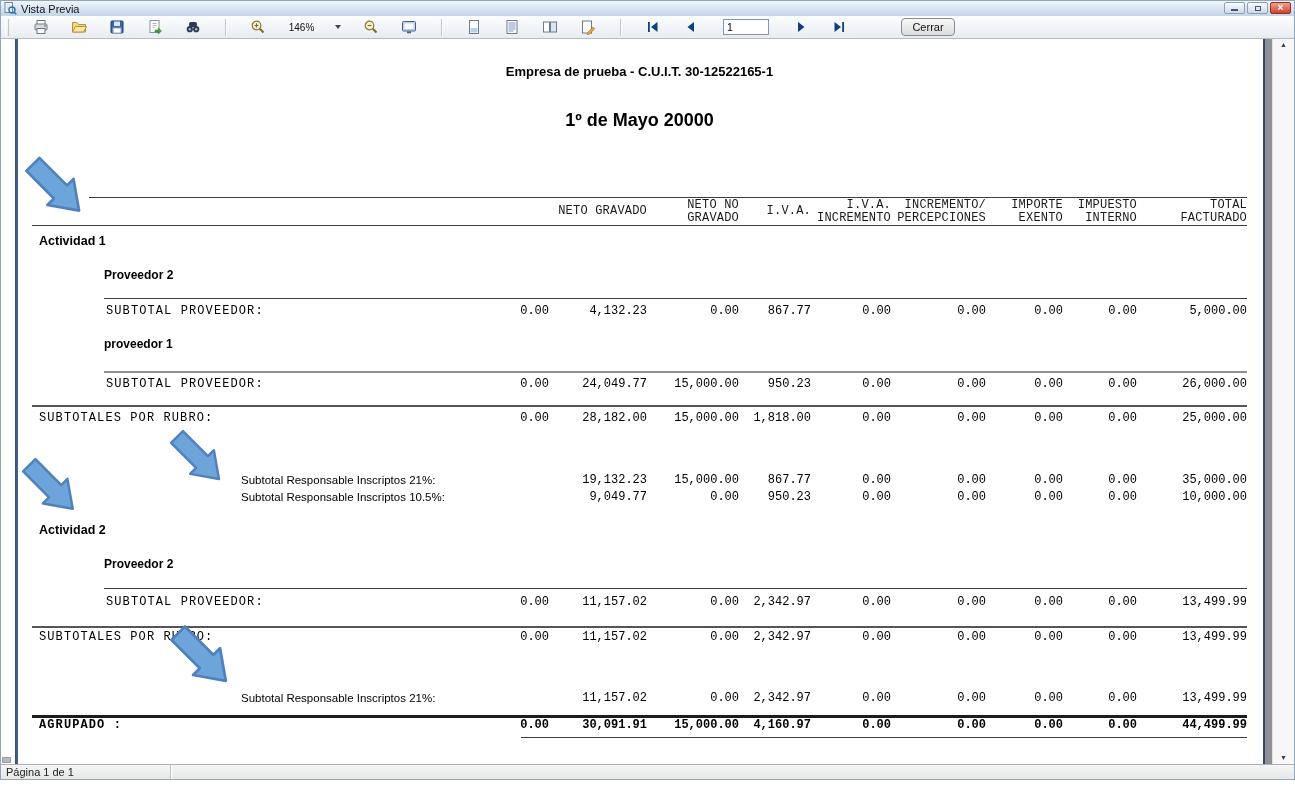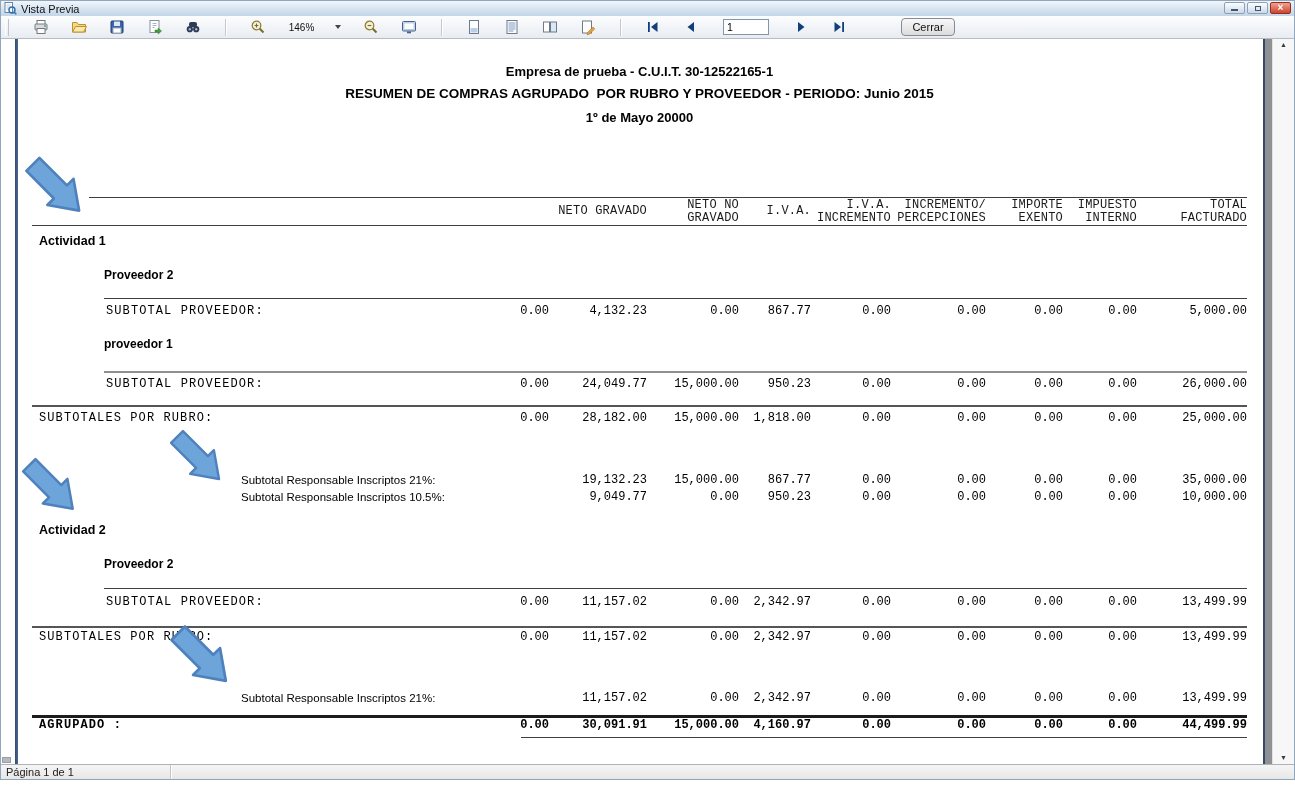--- a/index.html
+++ b/index.html
@@ -31,21 +31,21 @@
   .preview{position:absolute;top:38px;left:0;right:0;bottom:15px;background:#fff;overflow:hidden;padding-left:32px;}
   .page-left{position:absolute;left:14px;top:0;bottom:0;width:3px;background:linear-gradient(90deg,#2f4a70,#4d6a93);}
   .page-shadow{position:absolute;left:1262px;top:0;bottom:0;width:10px;background:#8e9094;border-left:2px solid #33486b;box-sizing:border-box;}
   .vscroll{position:absolute;right:0;top:38px;bottom:15px;width:21px;background:#f7f7f7;border-left:1px solid #e2e2e2;}
   .vs-arrow{position:absolute;left:0;right:0;text-align:center;font-size:7px;color:#3c3c3c;line-height:10px;}
   .corner-chip{position:absolute;left:1px;bottom:16px;width:9px;height:6px;background:#b4b8bf;border:1px solid #9a9ea5;box-sizing:border-box;}
 
   .t{position:absolute;left:31px;width:1215px;text-align:center;font-weight:bold;color:#000;}
   .t1{top:25px;font-size:13px;}
   .t2{top:47px;font-size:13.5px;white-space:pre;}
-  .t3{top:71px;font-size:13px;}
+  .t3{top:71px;font-size:18px;}
 
   .ln{position:absolute;height:1px;background:#3f3f3f;}
   .l1{top:158px;left:88px;width:1158px;}
   .l2{top:186px;left:31px;width:1215px;}
   .l3{top:259px;left:103px;width:1143px;}
   .l4{top:332px;left:103px;width:1143px;height:2px;background:#8f8f8f;}
   .l5{top:366px;left:31px;width:1215px;height:2px;background:#555;}
   .l6{top:549px;left:103px;width:1143px;}
   .l7{top:587px;left:31px;width:1215px;height:2px;background:#555;}
   .l8{top:676px;left:31px;width:1215px;height:3px;background:#1c1c1c;}
@@ -219,21 +219,20 @@
       </span>
 
     <button class="cerrar">Cerrar</button>
   </div>
 
   <div class="preview">
     <div class="page-left"></div>
     <div class="page-shadow"></div>
 
     <div class="t t1">Empresa de prueba - C.U.I.T. 30-12522165-1</div>
-    <div class="t t2">RESUMEN DE COMPRAS AGRUPADO  POR RUBRO Y PROVEEDOR - PERIODO: Junio 2015</div>
     <div class="t t3">1º de Mayo 20000</div>
 
     <div class="ln l1"></div>
     <div class="hdr">
       <span></span>
         <span></span>
       <span class="hc single">
           <span>NETO GRAVADO</span>
         </span>
       <span class="hc">

